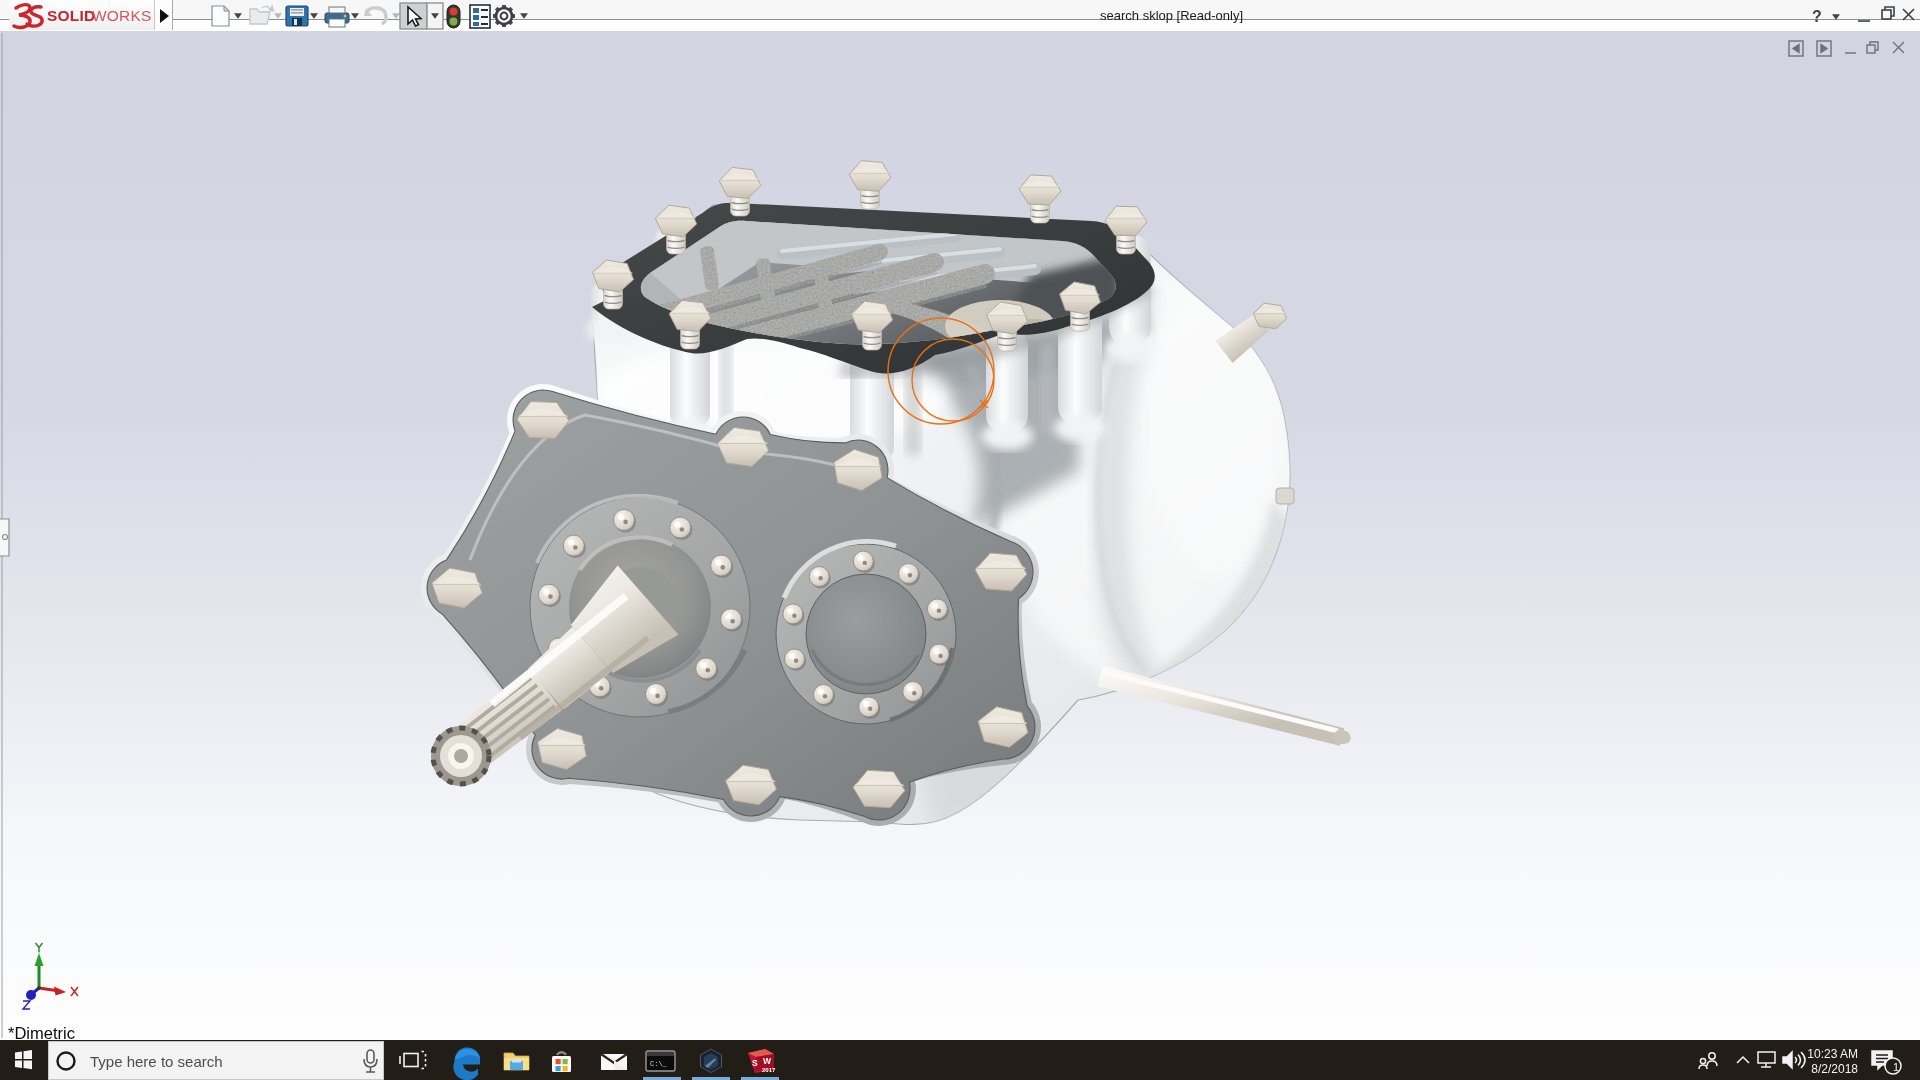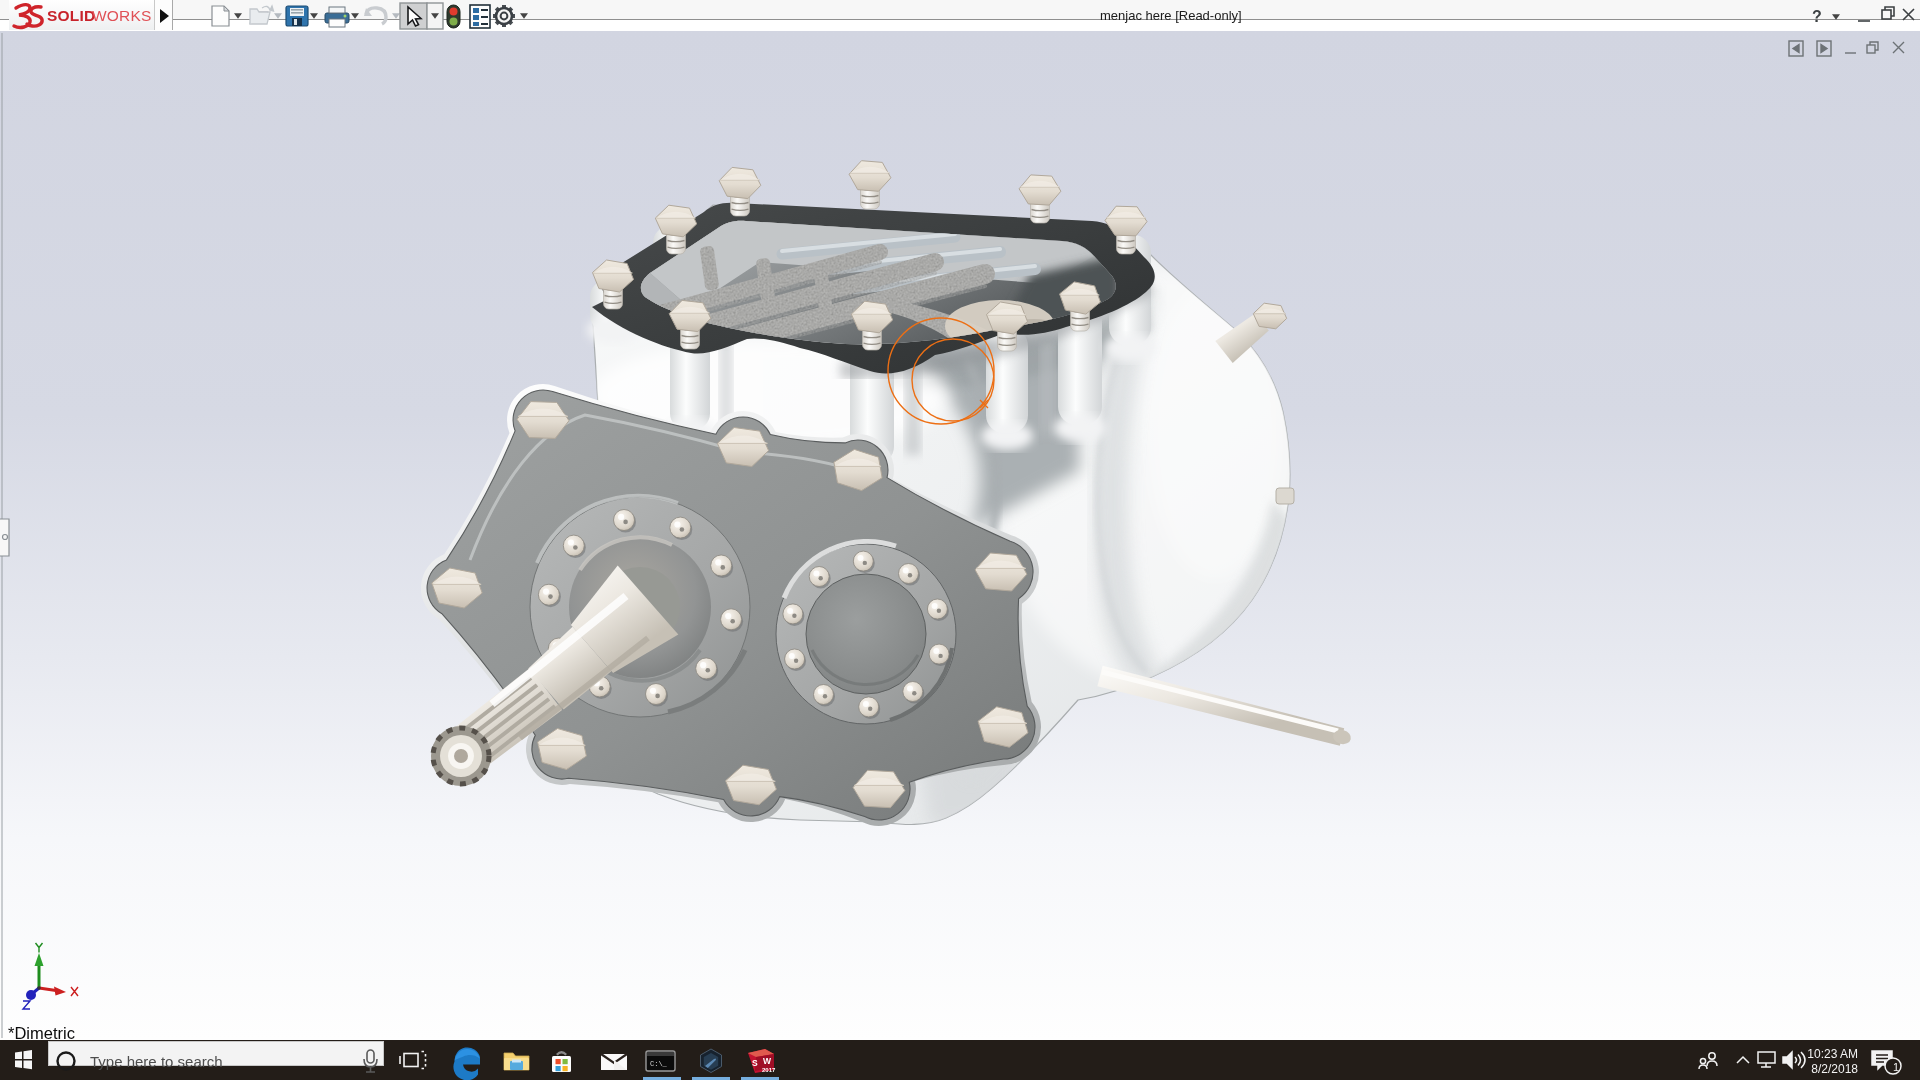--- a/index.html
+++ b/index.html
@@ -2,21 +2,21 @@
 <html><head><meta charset="utf-8">
 <style>
 * { margin:0; padding:0; box-sizing:border-box; }
 html,body { width:1920px; height:1080px; overflow:hidden; font-family:"Liberation Sans", sans-serif; background:#fff; }
 #titlebar { position:absolute; left:0; top:0; width:1920px; height:20px; background:#f7f7f7; border-bottom:1px solid #8f8f8f; }
 #logo { position:absolute; left:9px; top:0; width:146px; height:30px; background:linear-gradient(#ffffff,#eef0f1); border-right:1px solid #c9c9c9; }
 #flyout { position:absolute; left:155px; top:0; width:18px; height:30px; background:#fdfdfd; border-right:1px solid #a9a9a9; }
 #title { position:absolute; left:1100px; top:8px; font-size:13px; color:#1b1b1b; }
 #viewport { position:absolute; left:0; top:31px; width:1920px; height:743px; }
 #taskbar { position:absolute; left:0; top:1040px; width:1920px; height:40px; background:#231d18; }
-#search { position:absolute; left:48px; top:1041px; width:336px; height:25px; background:#f3f3f3; border:1px solid #c8c8c8; }
+#search { position:absolute; left:48px; top:1041px; width:336px; height:39px; background:#f3f3f3; border:1px solid #c8c8c8; }
 </style></head>
 <body>
 <div id="titlebar">
  <div id="logo"></div>
  <div id="flyout"></div>
  <svg width="1920" height="31" style="position:absolute;left:0;top:0">
   <g fill="none" stroke="#cf242b" stroke-linecap="round">
 <path d="M 16 8 C 24 3 30 4 30 8 C 30 12 24 14 19 15 C 26 15 31 18 30 22 C 29 27 20 29 14 26" stroke-width="3.4"></path>
 <path d="M 41 7 C 34 6 30 9 31 12 C 32 15 37 15 40 17 C 43 19 43 23 39 25 C 35 27 29 26 27 24" stroke-width="3.4"></path>
 </g>
@@ -83,21 +83,21 @@
 <polygon points="520,13.2 528,13.2 524,18.8" fill="#444"></polygon>
   <text x="1812" y="22" font-size="16" font-weight="bold" fill="#3c4043">?</text>
   <polygon points="1832,14.2 1840,14.2 1836,19.8" fill="#444"></polygon>
   <g stroke="#3c4043" stroke-width="1.6" fill="none">
    <path d="M 1858 21 l 12 0"></path>
    <rect x="1882" y="10" width="9" height="9"></rect>
         <path d="M 1885 10 l 0 -3 l 9 0 l 0 9 l -3 0"></path>
    <path d="M 1903 9 l 11 11 M 1914 9 l -11 11"></path>
   </g>
  </svg>
- <div id="title">menjac here [Read-only]</div>
+ <div id="title">search sklop [Read-only]</div>
 </div>
 
 <div id="viewport">
 <svg width="1920" height="1009" viewBox="0 31 1920 1009" style="position:absolute;left:0;top:0">
 <defs>
 <linearGradient id="bgG" x1="0" y1="0" x2="0" y2="1">
  <stop offset="0" stop-color="#d2d5e1"></stop>
           <stop offset="0.38" stop-color="#d6d9e4"></stop>
  <stop offset="0.62" stop-color="#e7e9f0"></stop>
           <stop offset="0.8" stop-color="#f6f7fa"></stop>

